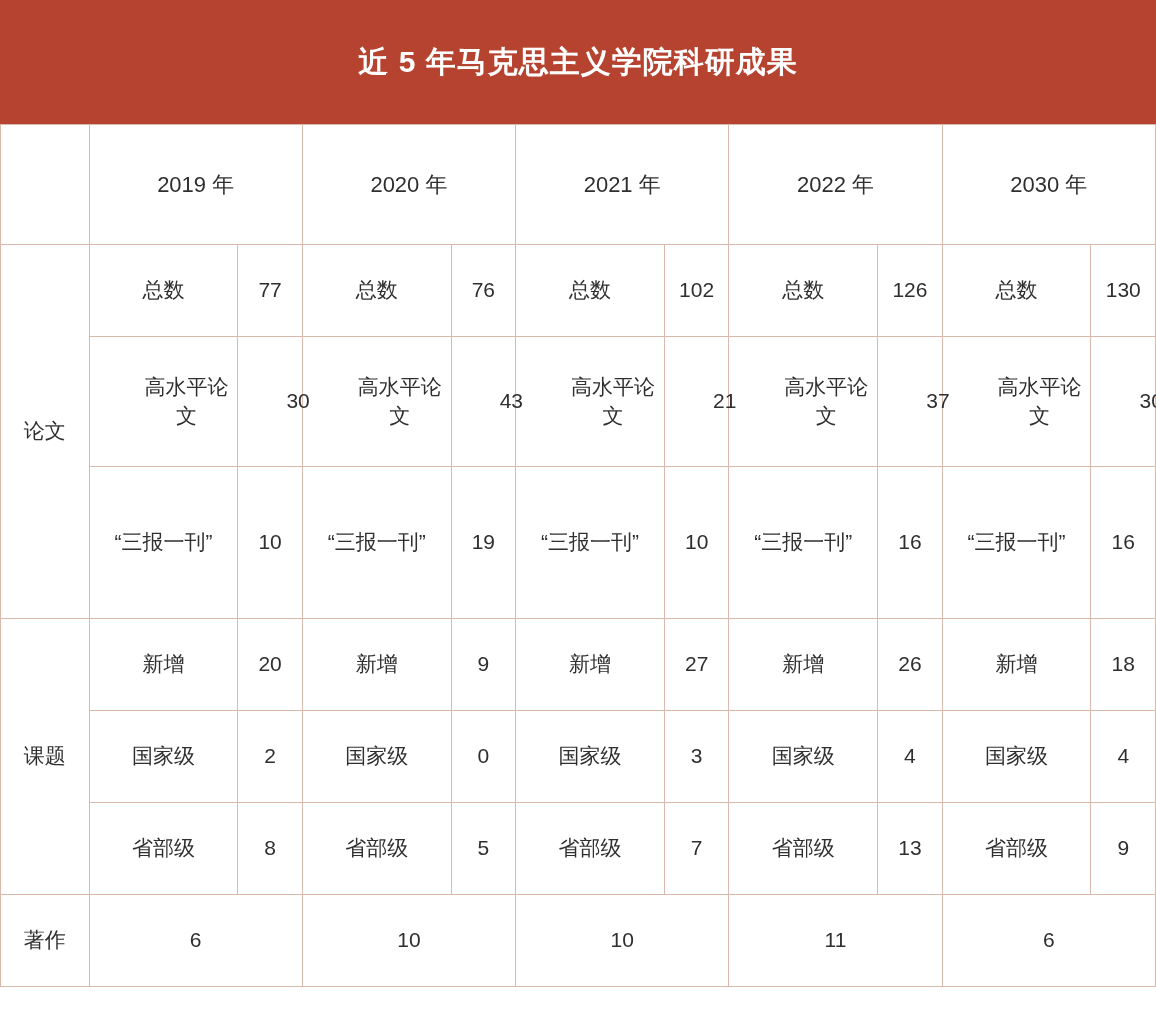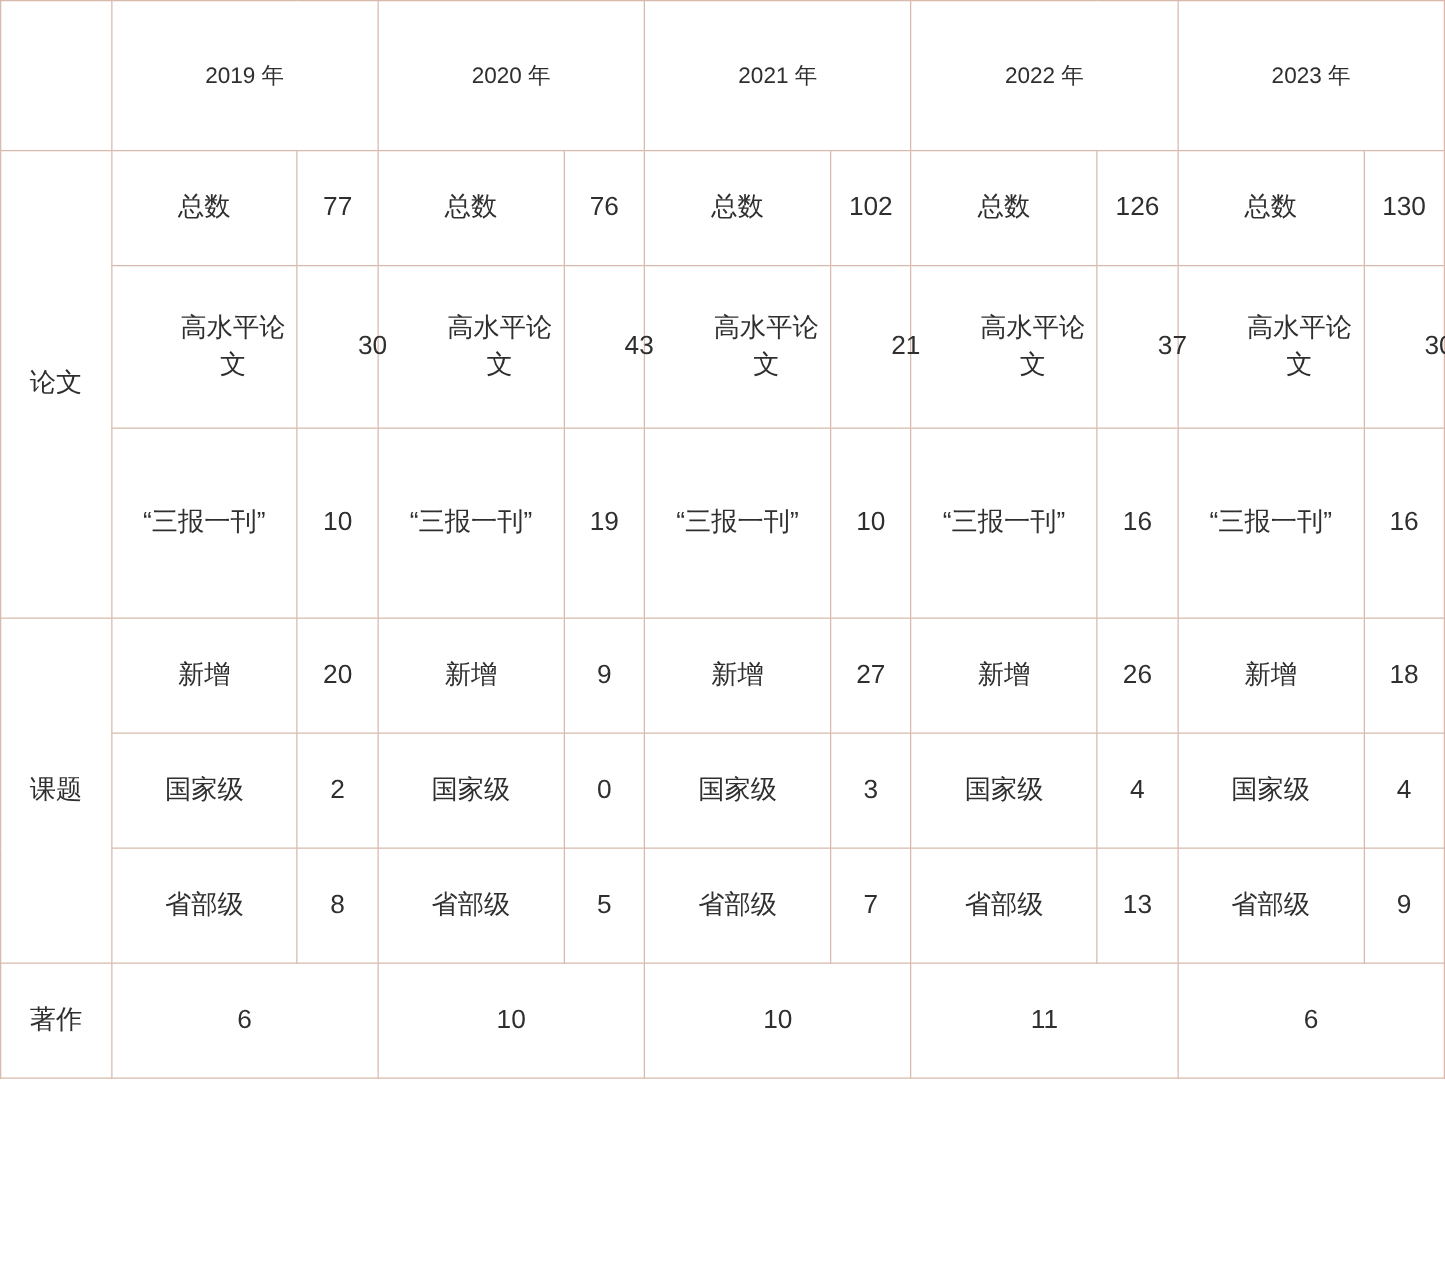--- a/index.html
+++ b/index.html
@@ -49,21 +49,21 @@
     box-sizing: border-box;
     line-height: 1.35;
   }
   
   col.c-cat   { width: 88px; }
   col.c-lab   { width: 148px; }
   col.c-val   { width: 64px; }
 
   tr.years td {
     height: 120px;
-    font-size: 18px;
+    font-size: 22px;
   }
   tr.r-total td { height: 92px; }
   tr.r-high td  { height: 130px; padding-left: 48px; }
   tr.r-san td   { height: 152px; margin-left: 32px; }
   tr.r-new td   { height: 92px; margin-left: 40px; }
   tr.r-nat td   { height: 92px; }
   tr.r-prov td  { height: 92px; }
   tr.r-book td  { height: 92px; }
 
   td.cat {
@@ -75,20 +75,23 @@
   td.empty {
     border-top: none;
     border-left: none;
   }
 </style>
 </head>
 <body>
 
 <div class="sheet">
 
+  <div class="title-bar">
+    <span class="title-text">近 5 年马克思主义学院科研成果</span>
+  </div>
 
   <table class="main">
     <colgroup>
       <col class="c-cat">
       <col class="c-lab">
         <col class="c-val">
       <col class="c-lab">
         <col class="c-val">
       <col class="c-lab">
         <col class="c-val">
@@ -97,21 +100,21 @@
       <col class="c-lab">
         <col class="c-val">
     </colgroup>
     <tbody>
       <tr class="years">
         <td class="empty"></td>
         <td colspan="2">2019 年</td>
         <td colspan="2">2020 年</td>
         <td colspan="2">2021 年</td>
         <td colspan="2">2022 年</td>
-        <td colspan="2">2023 年</td>
+        <td colspan="2">2030 年</td>
       </tr>
 
       <tr class="r-total">
         <td class="cat" rowspan="3">论文</td>
         <td>总数</td>
         <td class="val">77</td>
         <td>总数</td>
         <td class="val">76</td>
         <td>总数</td>
         <td class="val">102</td>

